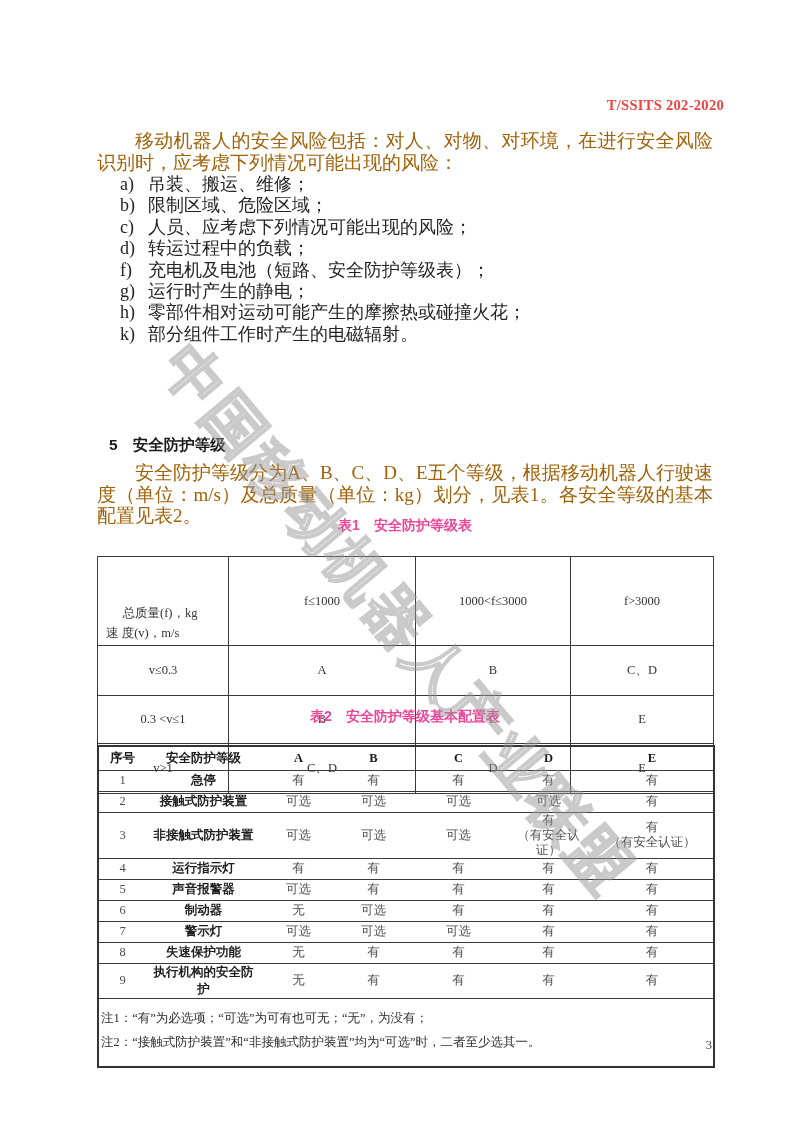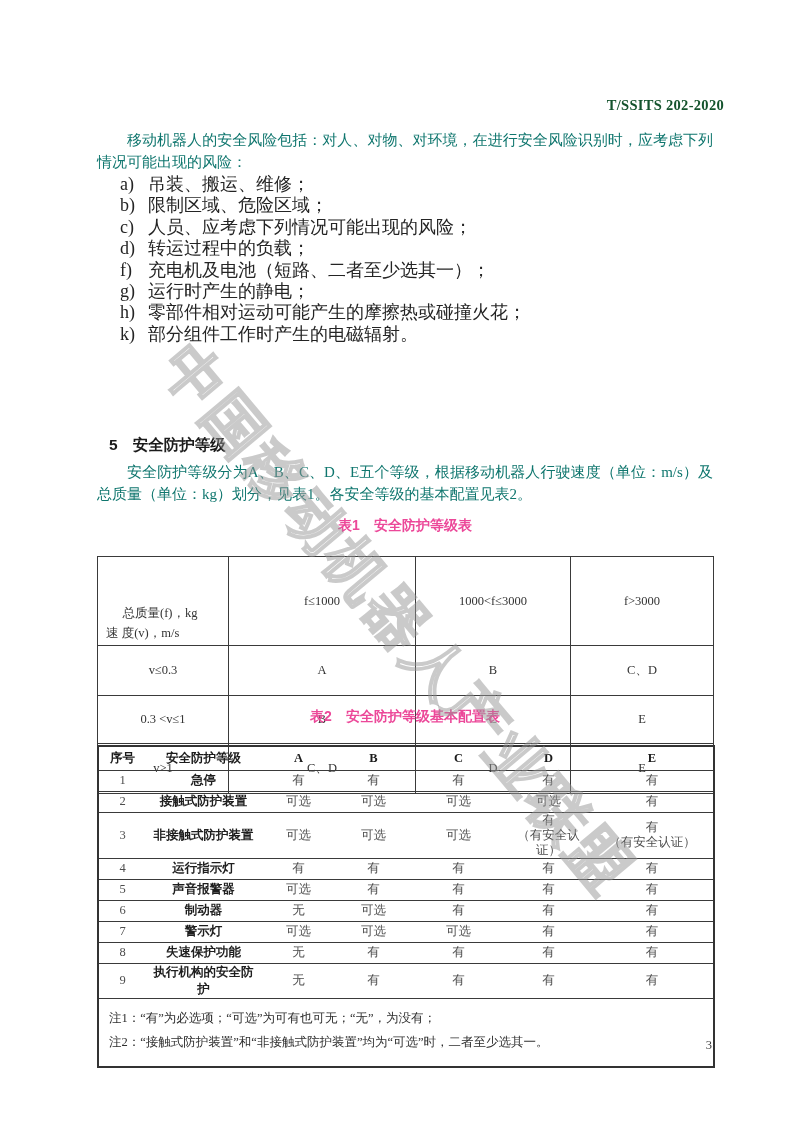--- a/index.html
+++ b/index.html
@@ -24,29 +24,29 @@
     letter-spacing:3px;
     white-space:nowrap;
     color:rgba(255,255,255,0);
     -webkit-text-stroke:2px rgba(150,150,150,0.5);
     z-index:6;
     pointer-events:none;
   }
   .doc-header{
     position:absolute;top:97px;right:76px;
     font-size:14.5px;font-weight:bold;letter-spacing:0.3px;
-    color:#14532d;
+    color:#ef4444;
   }
   .content-block{position:absolute;left:97px;width:616px;}
   .intro{top:130px;}
   .para{
     margin:0;
-    font-size:15px;line-height:21.5px;
+    font-size:19px;line-height:21.5px;
     text-align:justify;
-    color:#0f766e;
+    color:#a16207;
   }
   .indent{text-indent:2em;}
   .risk-list{margin-top:1px;padding-left:23px;}
   .li{line-height:21.4px;font-size:18px;color:#242424;}
   .li .marker{display:inline-block;width:28px;}
   .sec-heading{
     top:423px;margin:12px;
     font-family:"Liberation Sans", sans-serif;
     font-size:15.5px;font-weight:bold;color:#1b1b1b;
   }
@@ -88,21 +88,21 @@
   .t2 tr{height:21px;}
   .t2 tr.h{height:24px;padding-left:20px;}
   .t2 tr.h td{border-top:none;color:#1b1b1b;}
   .t2 tr.tall{height:33px;}
   .t2 .multiline{white-space:pre-line;line-height:15px;}
   .zh-b{font-family:"Liberation Sans", sans-serif;font-weight:bold;}
   .t2 .letter{font-weight:bold;font-family:"Liberation Serif", serif;}
   .t2 .label{color:#1f1f1f;}
   .t2 .notes{
     text-align:left;vertical-align:top;
-    padding:7px 10px 11px 10px;
+    padding:7px 10px 11px 2px;
     font-size:12.5px;line-height:24.5px;color:#2e2e2e;font-family:Liberation Serif, serif;
   }
   .page-number{
     position:absolute;top:1038px;right:88px;
     font-size:12.5px;color:#3a3a3a;
   }
 </style>
 </head>
 <body>
 
@@ -112,21 +112,21 @@
 
   <div class="doc-header">T/SSITS 202-2020</div>
 
   <div class="content-block intro">
     <p class="para indent">移动机器人的安全风险包括：对人、对物、对环境，在进行安全风险识别时，应考虑下列情况可能出现的风险：</p>
     <div class="risk-list">
       <div class="li"><span class="marker">a)</span><span>吊装、搬运、维修；</span></div>
       <div class="li"><span class="marker">b)</span><span>限制区域、危险区域；</span></div>
       <div class="li"><span class="marker">c)</span><span>人员、应考虑下列情况可能出现的风险；</span></div>
       <div class="li"><span class="marker">d)</span><span>转运过程中的负载；</span></div>
-      <div class="li"><span class="marker">f)</span><span>充电机及电池（短路、二者至少选其一）；</span></div>
+      <div class="li"><span class="marker">f)</span><span>充电机及电池（短路、安全防护等级表）；</span></div>
       <div class="li"><span class="marker">g)</span><span>运行时产生的静电；</span></div>
       <div class="li"><span class="marker">h)</span><span>零部件相对运动可能产生的摩擦热或碰撞火花；</span></div>
       <div class="li"><span class="marker">k)</span><span>部分组件工作时产生的电磁辐射。</span></div>
     </div>
   </div>
 
   <h2 class="content-block sec-heading"><span class="sec-num">5</span><span>安全防护等级</span></h2>
 
   <p class="content-block para indent para2">安全防护等级分为A、B、C、D、E五个等级，根据移动机器人行驶速度（单位：m/s）及总质量（单位：kg）划分，见表1。各安全等级的基本配置见表2。</p>
 

